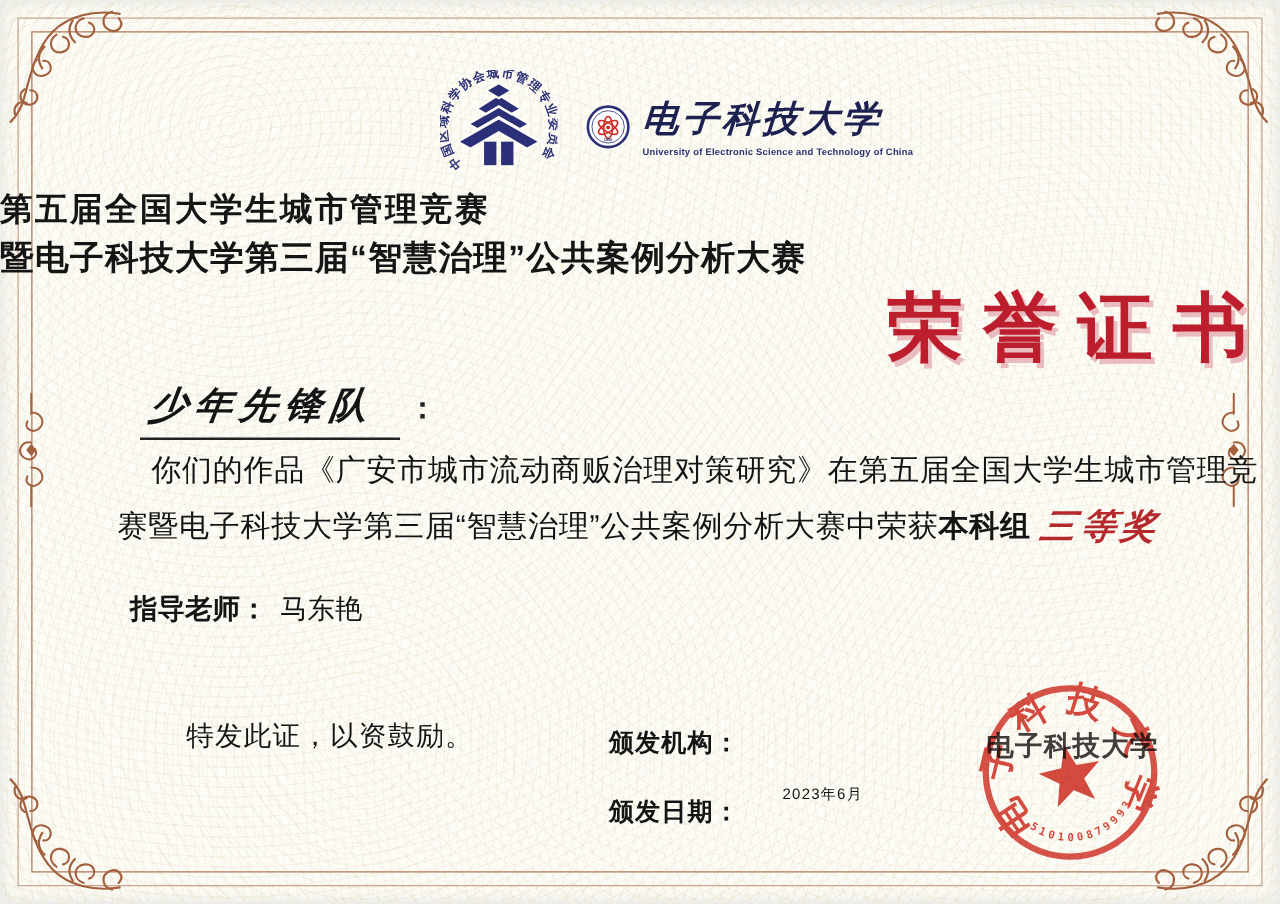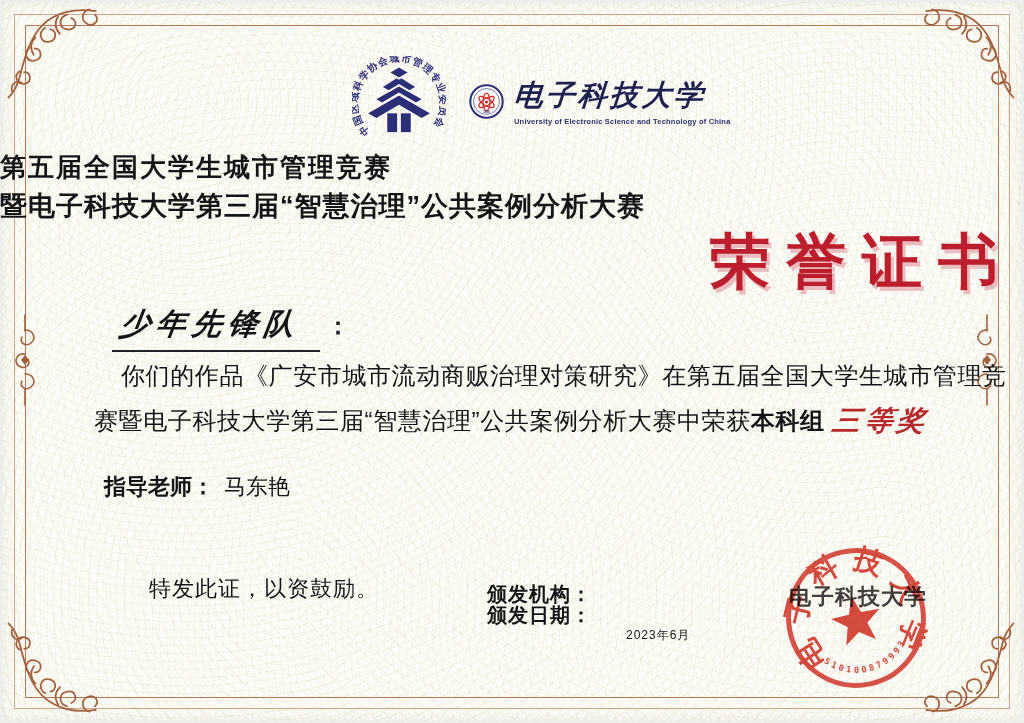--- a/index.html
+++ b/index.html
@@ -67,21 +67,21 @@
 
   .field-row{position:absolute;left:104px;font-size:22px;color:#141414;white-space:nowrap;}
   .fr-teacher{top:472px;}
   .fr-members{top:509px;}
   .field-label{font-weight:800;}
   .field-value{margin-left:10px;font-family:Liberation Serif, serif;}
   .closing{position:absolute;left:149px;top:529px;font-size:22px;color:#141414;letter-spacing:1px;margin-top:45px;}
 
   .issue-label{position:absolute;left:487px;font-size:20px;font-weight:800;color:#141414;letter-spacing:1px;}
   .il-org{top:581px;}
-  .il-date{top:602px;}
+  .il-date{top:636px;}
   .issue-org-value{position:absolute;left:611px;top:570px;font-size:17px;color:#141414;line-height:21px;letter-spacing:.5px;}
   .issue-date-value{position:absolute;left:626px;top:627px;font-size:12px;color:#141414;letter-spacing:1px;}
 
   .printed-org{position:absolute;left:789px;top:582px;font-size:22px;font-weight:700;color:#413d3a;letter-spacing:1px;z-index:2;}
   .seal{position:absolute;left:779px;top:541px;width:154px;height:154px;transform:rotate(-12deg);
         opacity:.9;mix-blend-mode:multiply;z-index:3;}
 </style>
 </head>
 <body>
 

